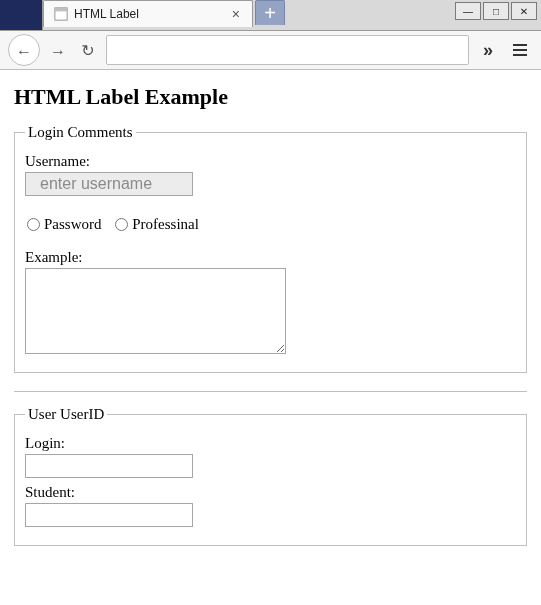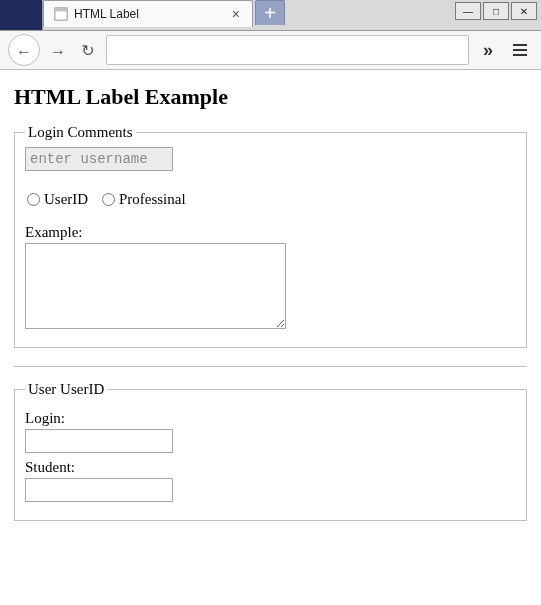--- a/index.html
+++ b/index.html
@@ -21,21 +21,21 @@
   .urlbar{flex:1;height:26px;border:1px solid #bfbfbf;background:#fff;border-radius:2px;}
   .toolicon{width:26px;height:26px;display:flex;align-items:center;justify-content:center;color:#333;font-size:18px;font-weight:bold;}
   .menuicon{display:flex;flex-direction:column;gap:3px;align-items:center;justify-content:center;width:26px;height:26px;}
   .menuicon span{display:block;width:14px;height:2px;background:#333;}
   
   .page{padding:12px 14px 10px 14px;}
   h1{font-size:22px;font-weight:bold;margin:2px 0 14px 0;}
   fieldset{border:1px solid #bfbfbf;padding:6px 10px 18px 10px;margin:0;}
   legend{font-size:15px;padding:0 3px;}
   .lbl{display:block;font-size:15px;margin-top:6px;margin-bottom:2px;}
-  .txtinput{width:138px;height:20px;font-family:Liberation Mono, monospace;font-size:14px;padding:1px 4px;border:1px solid #a6a6a6;background:#fff;color:#000;}
+  .txtinput{width:138px;height:20px;font-family:Liberation Sans, sans-serif;font-size:16px;padding:1px 14px;border:1px solid #a6a6a6;background:#fff;color:#000;}
   .txtinput.shaded{background:#ececec;}
   .txtinput::placeholder{color:#8a8a8a;}
   .radios{margin-top:20px;margin-bottom:16px;font-size:15px;}
   .radios label{margin-right:8px;}
   .radios input{vertical-align:middle;margin:0 4px 2px 2px;}
   textarea{width:255px;height:80px;border:1px solid #a6a6a6;font-family:Arial,sans-serif;font-size:12px;padding:2px;resize:both;display:block;}
   hr.sep{border:none;border-top:1px solid #bfbfbf;margin:18px 0 14px 0;}
 </style>
 </head>
 <body>
@@ -86,23 +86,24 @@
         <span></span>
       </div>
   </div>
 </div>
 
 <div class="page">
   <h1>HTML Label Example</h1>
 
   <fieldset>
     <legend>Login Comments</legend>
+    <label class="lbl">Username:</label>
     <input type="text" class="txtinput shaded" placeholder="enter username" style="">
     <div class="radios">
-      <label><input type="radio" name="role" style=""><span>UserID</span></label>
+      <label><input type="radio" name="role" style=""><span>Password</span></label>
       <label><input type="radio" name="role" style=""><span>Professinal</span></label>
     </div>
     <label class="lbl">Example:</label>
     <textarea style=""></textarea>
   </fieldset>
 
   <hr class="sep">
 
   <fieldset>
     <legend>User UserID</legend>

